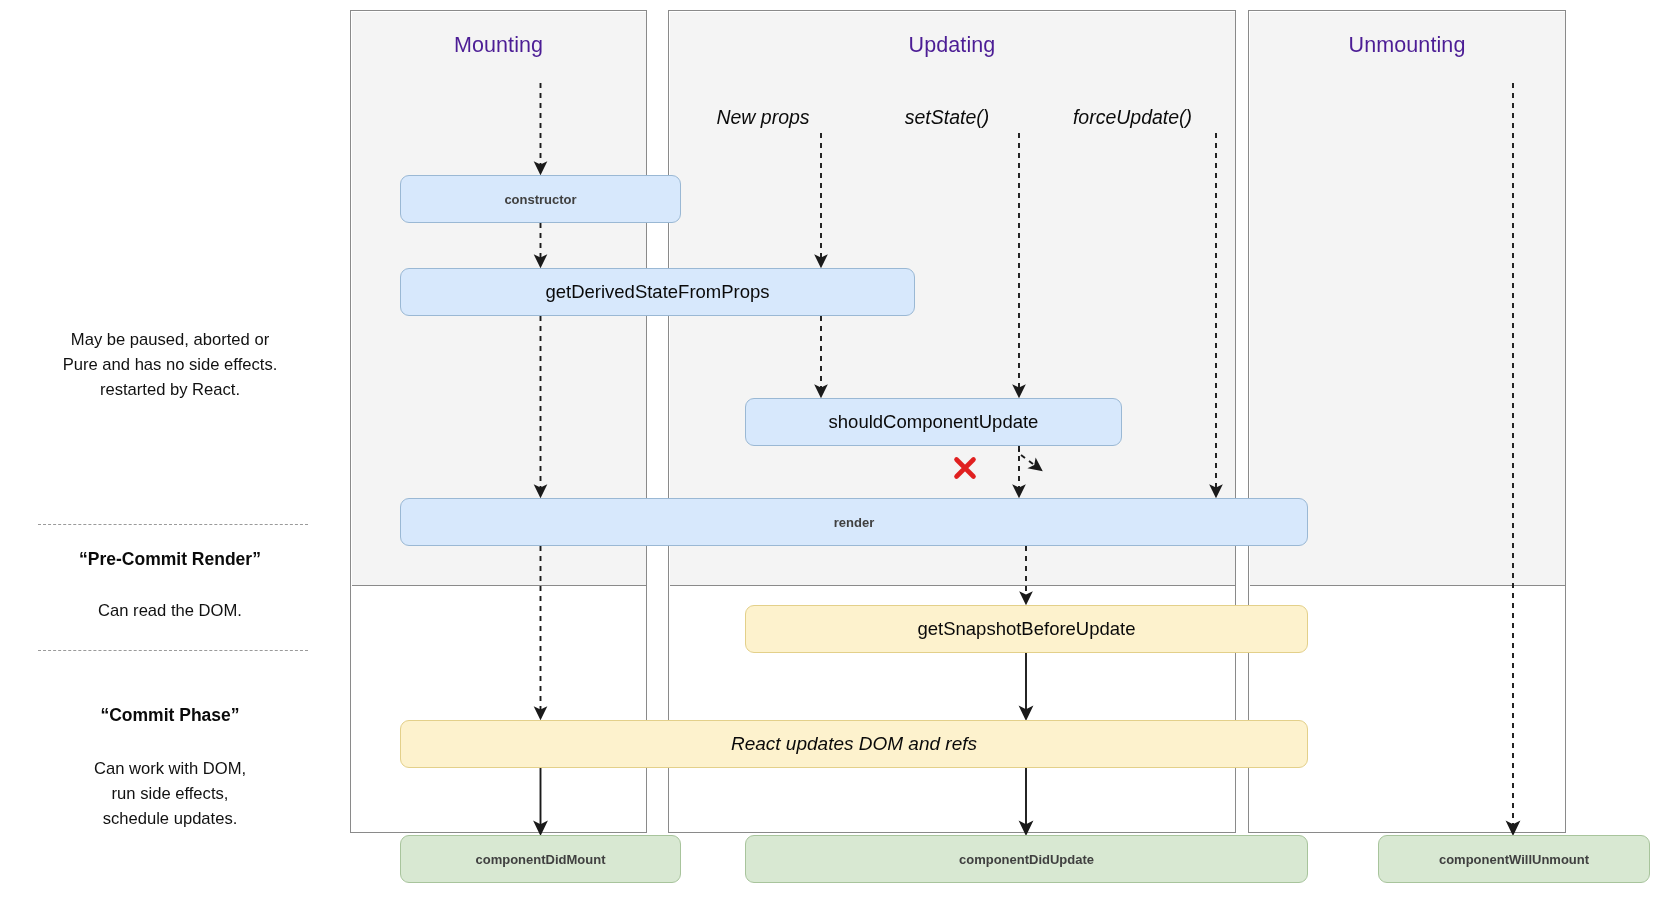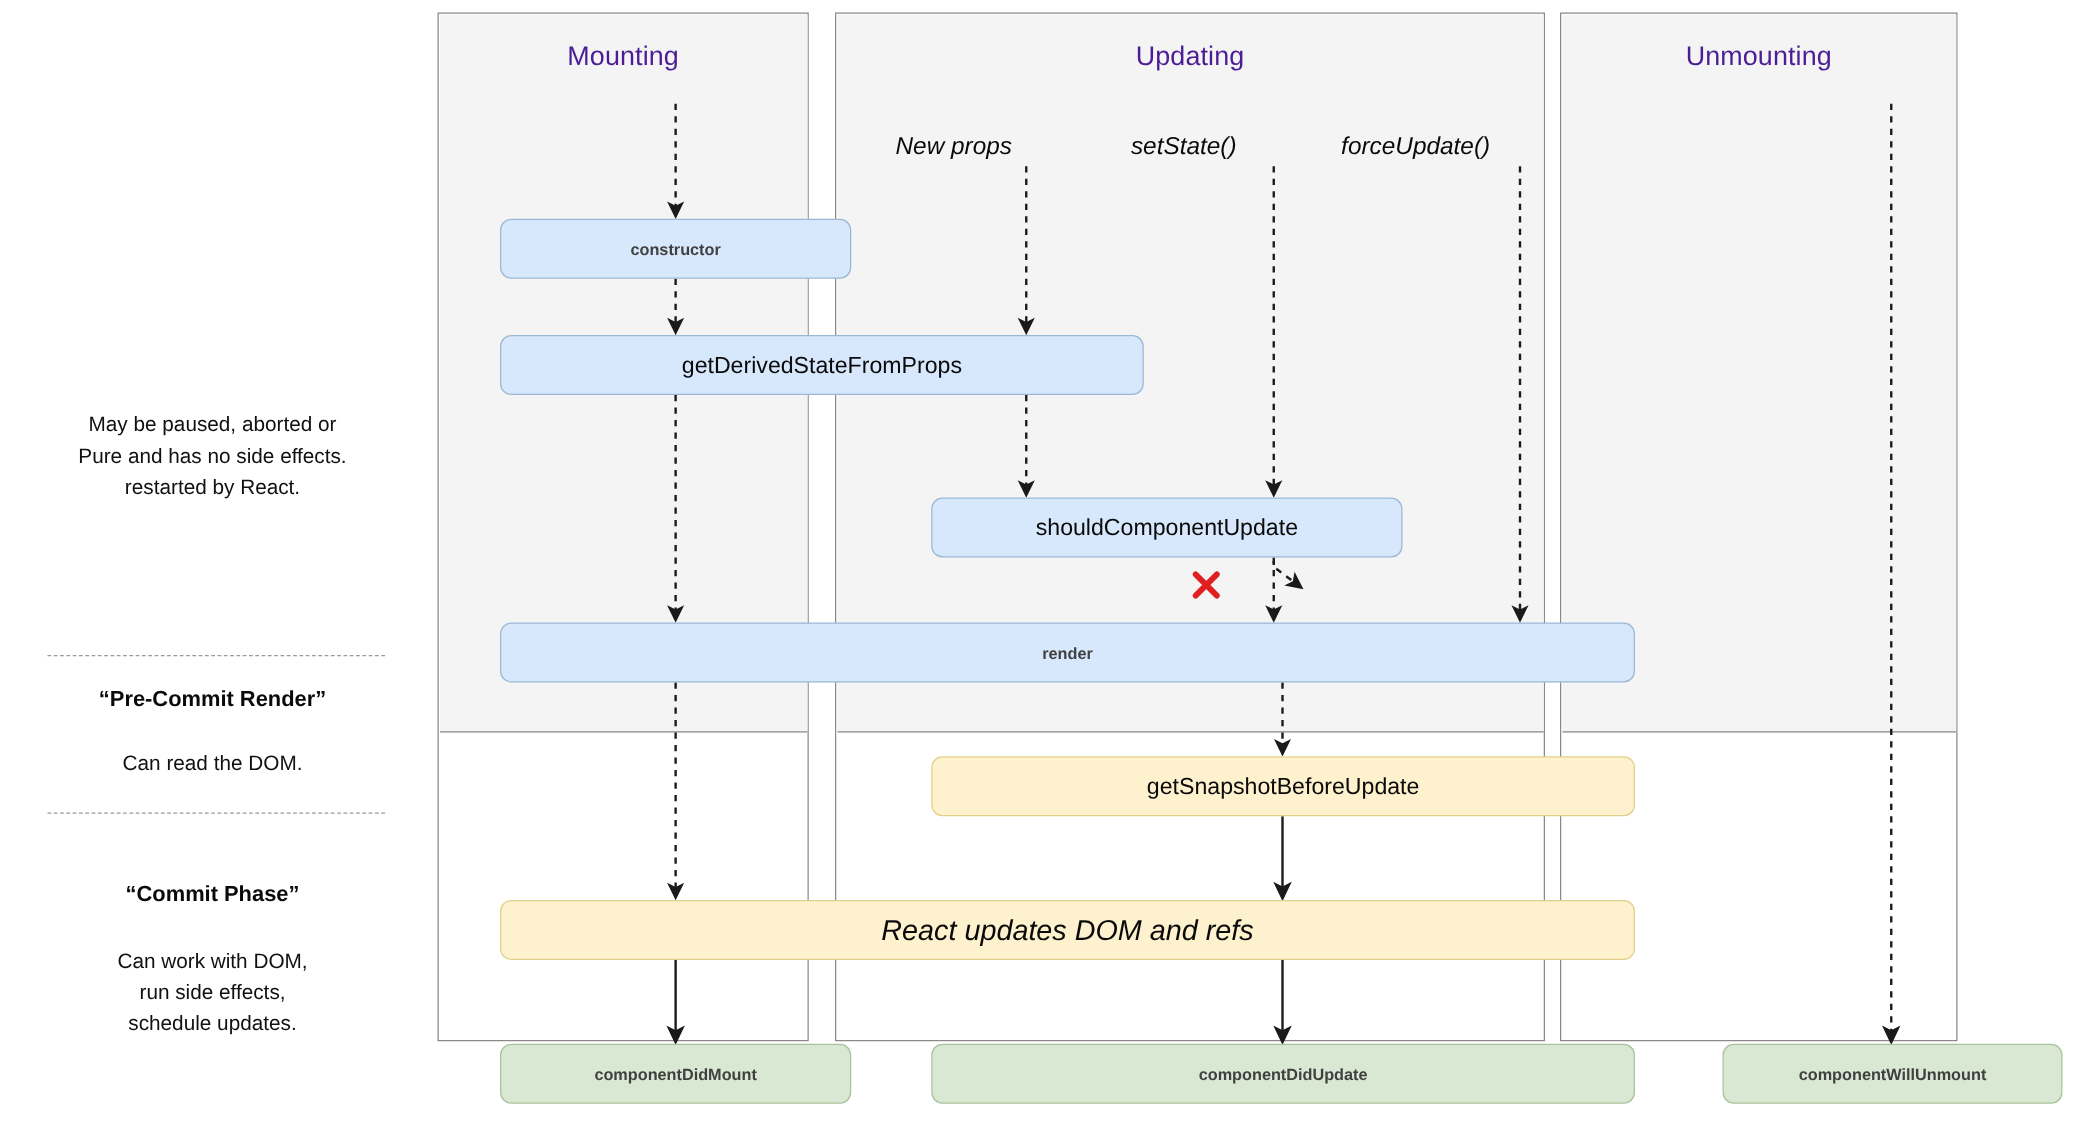--- a/index.html
+++ b/index.html
@@ -92,21 +92,21 @@
   .node.yellow {
     background: #fdf2cd;
     border: 1.5px solid #e3d08a;
   }
   .node.green {
     background: #d8e8d2;
     border: 1.5px solid #a8c49c;
   }
   .t-bold   { font-size: 13px; font-weight: bold;  color: #404040; }
   .t-normal { font-size: 18.5px; font-weight: normal;color: #0a0a0a; }
-  .t-italic { font-size: 23px; font-style: italic; font-weight: normal; color: #0a0a0a; }
+  .t-italic { font-size: 19px; font-style: italic; font-weight: normal; color: #0a0a0a; }
 
   
   .trigger {
     position: absolute;
     font-size: 19.5px;
     font-style: italic;
     color: #0a0a0a;
     text-align: center;
     z-index: 8;
     white-space: nowrap;

